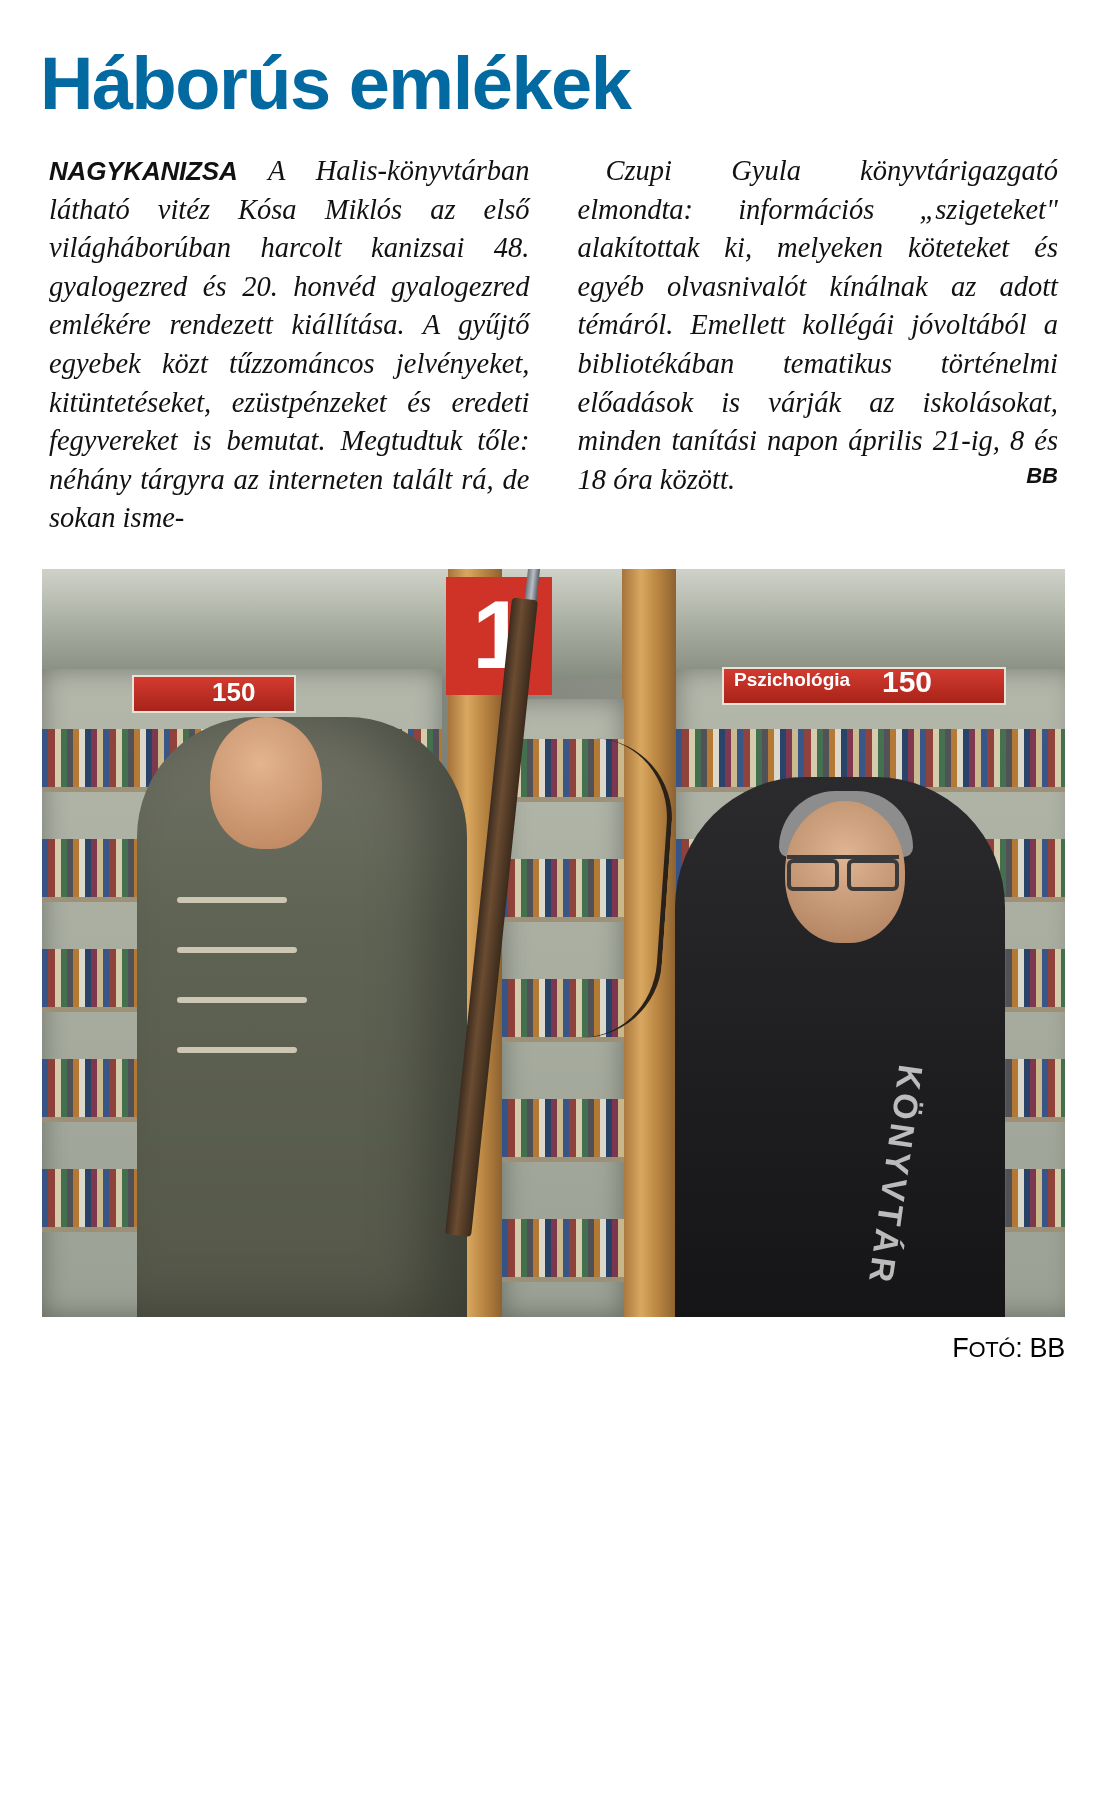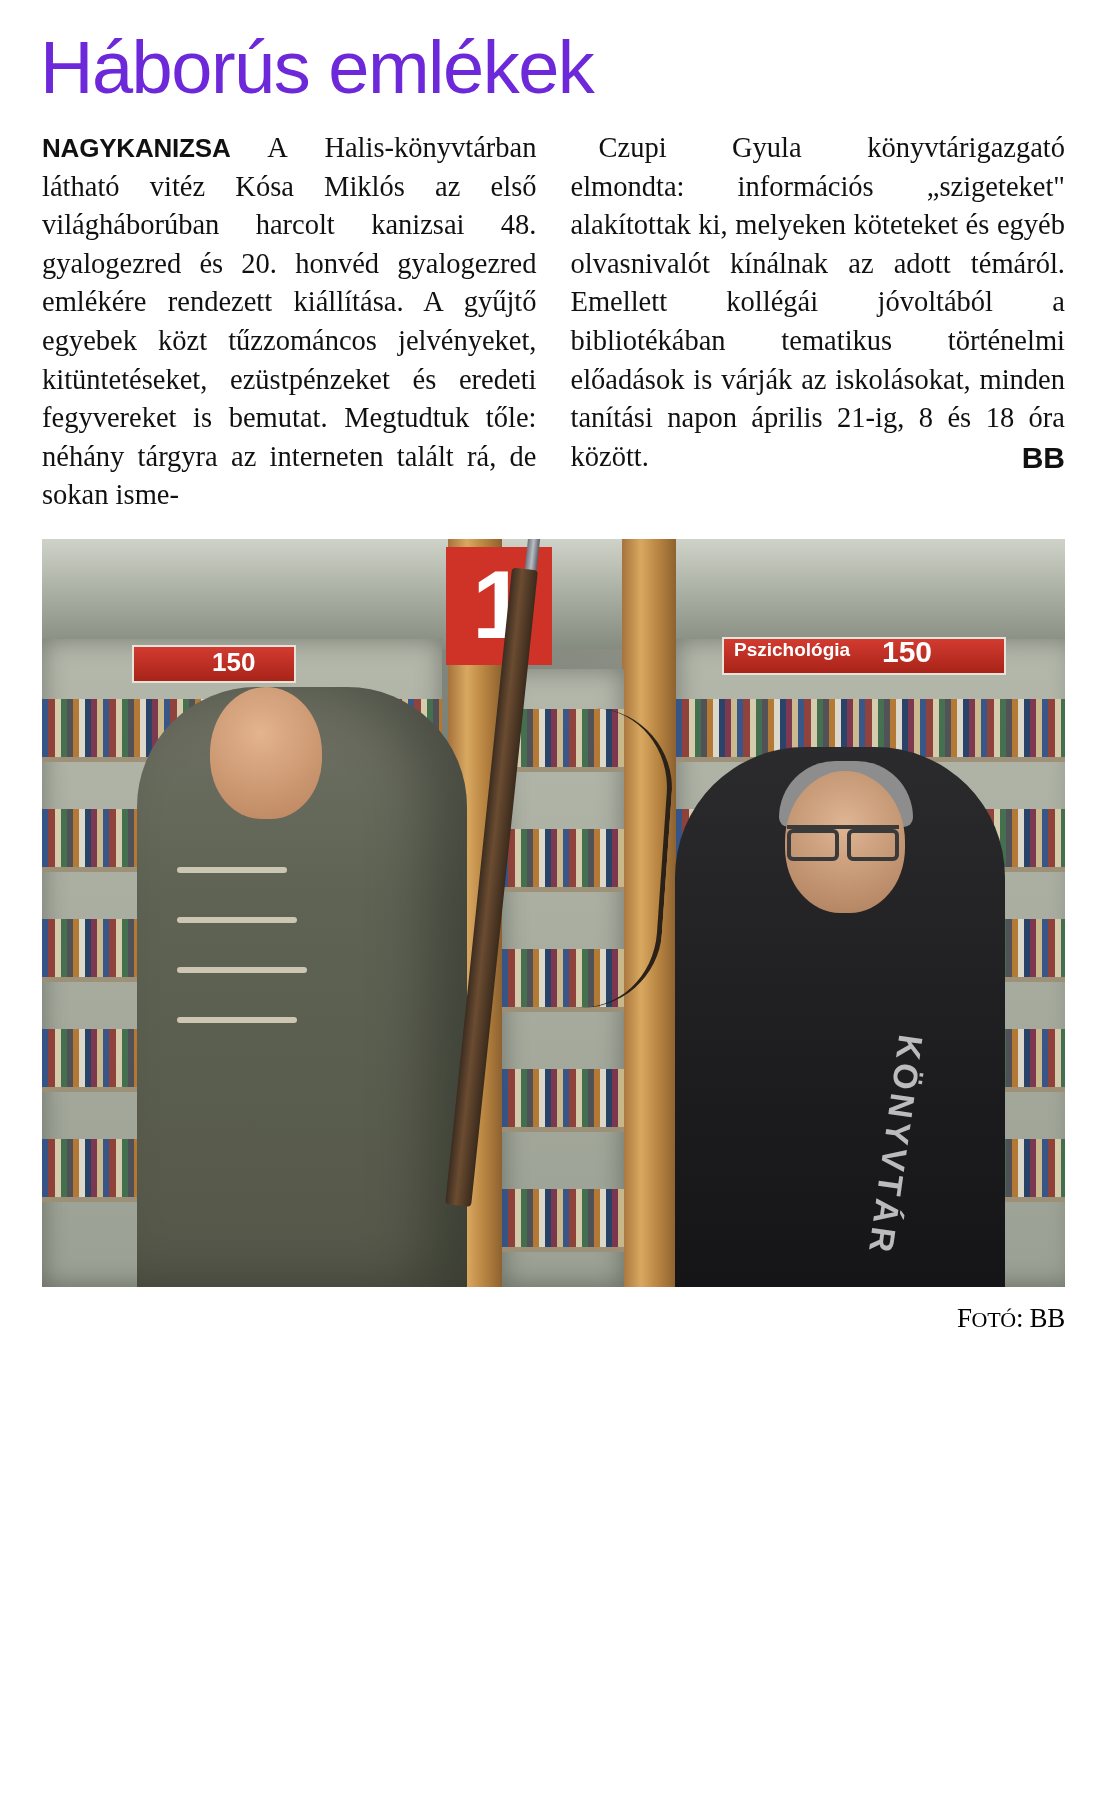--- a/index.html
+++ b/index.html
@@ -19,56 +19,56 @@
     width: 1107px;
     height: 1794px;
     box-sizing: border-box;
     padding: 30px 36px 10px 36px;
     position: relative;
   }
 
   
   .headline {
     font-family: "Liberation Sans", sans-serif;
-    font-weight: 400;
+    font-weight: 700;
     font-size: 74px;
     line-height: 1.04;
     letter-spacing: -1.5px;
-    color: #6d28d9;
-    margin: 0 0 14px 0;
+    color: #0369a1;
+    margin: 16px 0 14px 0;
     padding: 0 4px;
   }
   .headline .l2 { display: block; }
 
   
   .article {
     display: flex;
     gap: 34px;
     padding: 8px 6px 0 6px;
   }
   .col {
     flex: 1 1 0;
     font-size: 28.5px;
     line-height: 1.355;
     text-align: justify;
     text-justify: inter-word;
     hyphens: manual;
   }
-  .col p { margin: 0; }
+  .col p { margin: 7px; font-style: italic; }
   .col p.indent { text-indent: 28px; }
   .dateline {
     font-family: "Liberation Sans", sans-serif;
     font-weight: 700;
     font-size: 26px;
     letter-spacing: -0.2px;
   }
   .byline-end {
     font-family: "Liberation Sans", sans-serif;
     font-weight: 700;
-    font-size: 30px;
+    font-size: 22px;
     float: right;
   }
 
   
   .photo-wrap {
     margin: 24px 6px 0 6px;
     position: relative;
     height: 748px;
     overflow: hidden;
     background: #6b6f63;
@@ -237,21 +237,21 @@
     margin: 14px 6px 0 6px;
     font-family: "Liberation Sans", sans-serif;
     font-weight: 700;
     font-size: 29px;
     line-height: 1.28;
     color: #000;
     letter-spacing: -0.3px;
   }
   .credit {
     float: right;
-    font-family: Liberation Serif, serif;
+    font-family: Liberation Sans, sans-serif;
     font-weight: 400;
     font-size: 27px;
   }
   .credit .sc { font-size: 22px; }
 </style>
 </head>
 <body>
 
 <div class="page">
 

